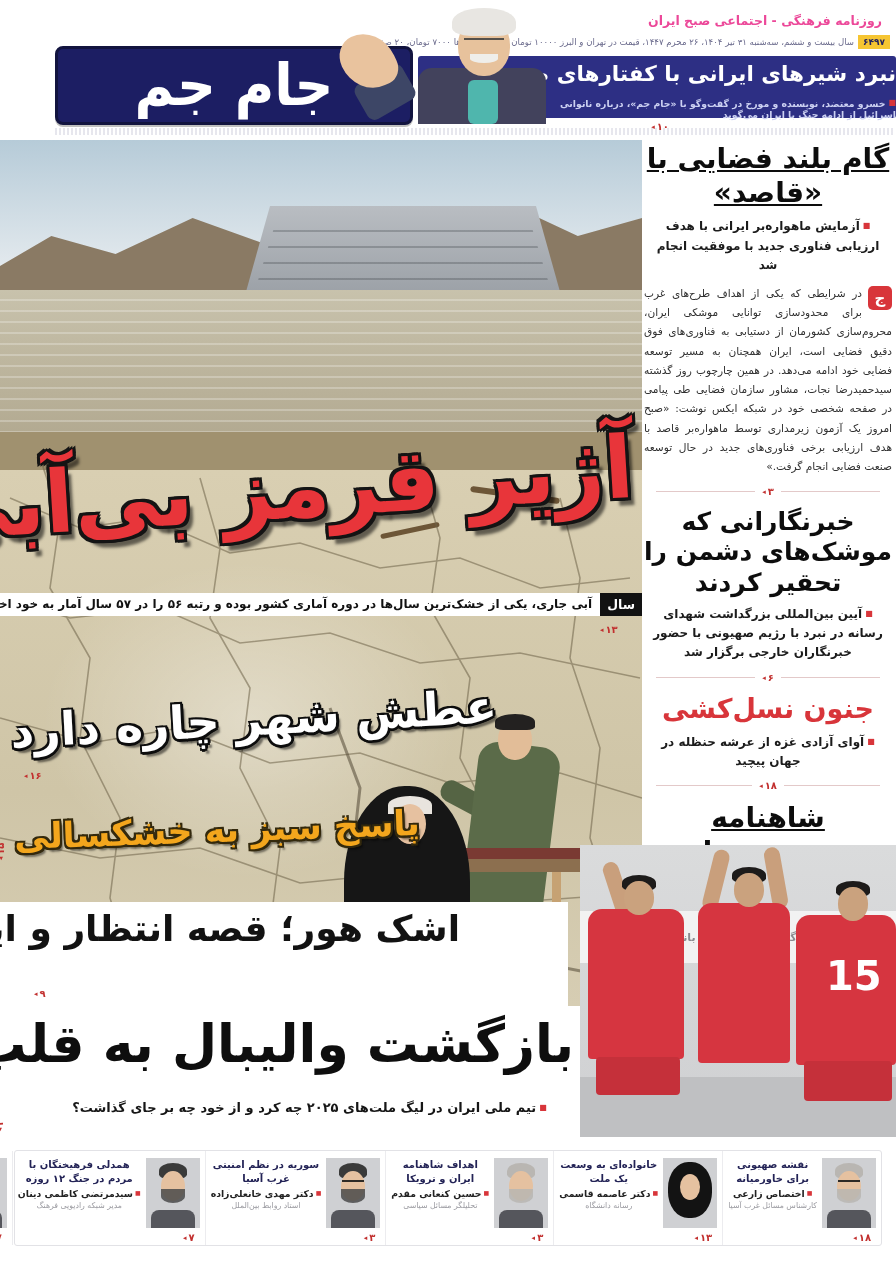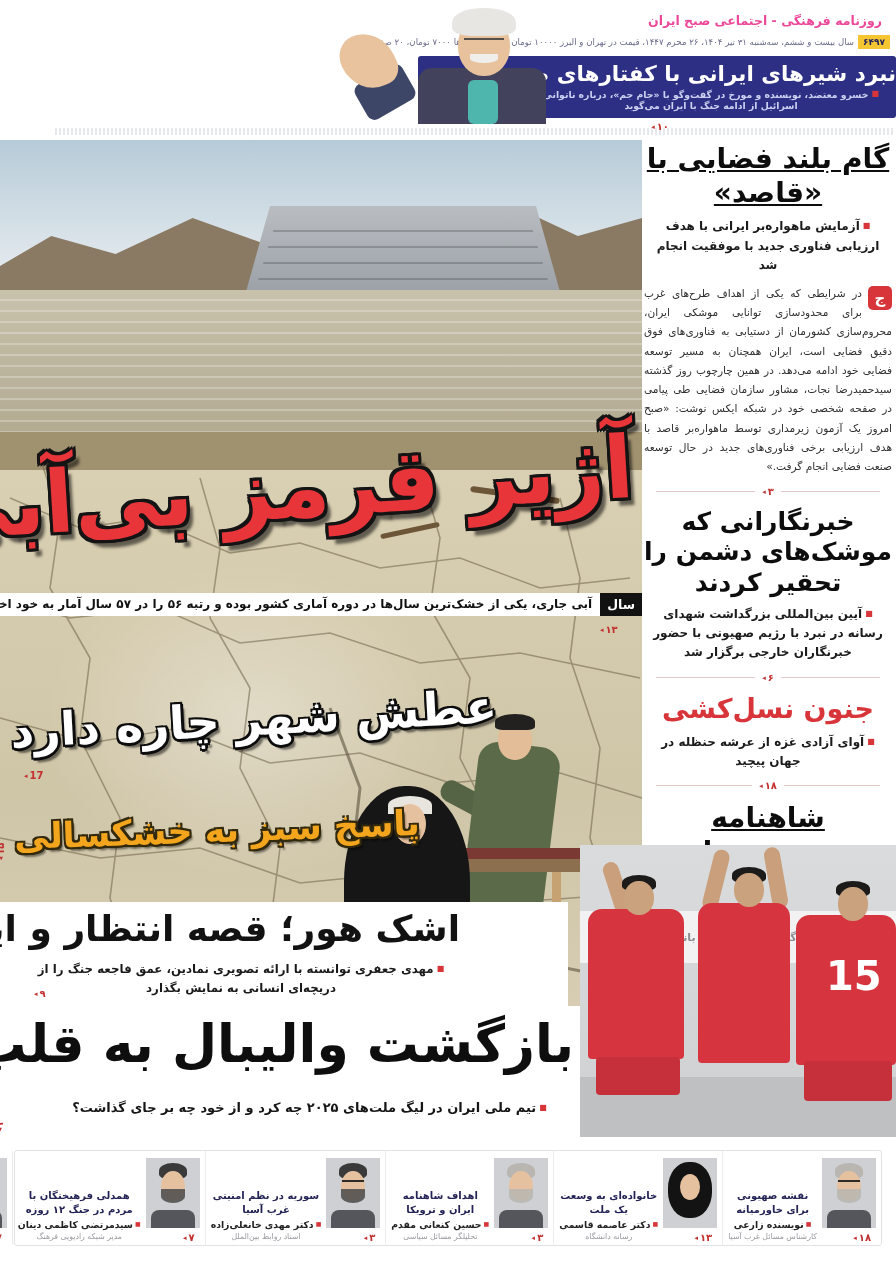--- a/index.html
+++ b/index.html
@@ -13,21 +13,21 @@
   .issue-badge { background:#f6c532; color:#23235e; font-weight:bold; padding:0 5px; font-size:9px; line-height:14px; }
 
   
   .logo-box { position:absolute; left:55px; top:46px; width:358px; height:79px; background:#1c1e63; border:3px solid #12143f; border-radius:8px; display:flex; align-items:center; justify-content:center; box-shadow:0 2px 0 rgba(0,0,0,.25); }
   .logo-text { color:#fff; font-size:54px; font-weight:900; letter-spacing:-2px; transform:scaleY(1.08); }
   .header-rule { position:absolute; left:55px; top:128px; width:838px; height:7px; background:repeating-linear-gradient(90deg,#dcdce6 0 2px,#ffffff 2px 4px); opacity:.7; }
 
   
   .strip { position:absolute; left:418px; top:56px; width:478px; height:62px; background:#2d2f84; border-radius:3px; }
   .strip-h { margin-top:5px; padding-left:108px; text-align:center; color:#fff; font-size:21.5px; font-weight:900; white-space:nowrap; }
-  .strip-sub { margin-top:3px; padding-left:108px; text-align:center; color:#ccd1f2; font-size:9.3px; font-weight:bold; }
+  .strip-sub { margin-top:12px; padding-left:108px; text-align:right; color:#ccd1f2; font-size:9.3px; font-weight:bold; }
   .strip-page { position:absolute; left:645px; top:121px; width:30px; text-align:center; }
 
   
   .speaker { position:absolute; left:340px; top:6px; width:208px; height:118px; }
   .sp-hand { position:absolute; left:2px; top:26px; width:52px; height:58px; background:#e9c39e; border-radius:40% 60% 30% 60%; transform:rotate(-25deg); }
   .sp-sleeve { position:absolute; left:18px; top:66px; width:54px; height:40px; background:#3d4666; border-radius:8px; transform:rotate(-30deg); }
   .sp-body { position:absolute; left:78px; top:62px; width:128px; height:56px; background:#42425c; border-radius:14px 14px 0 0; }
   .sp-shirt { position:absolute; left:128px; top:74px; width:30px; height:44px; background:#4fb6ad; border-radius:6px; }
   .sp-head { position:absolute; left:118px; top:10px; width:52px; height:60px; background:#e7c29c; border-radius:48%; }
   .sp-hair { position:absolute; left:112px; top:2px; width:64px; height:28px; background:#e8e6e2; border-radius:50% 50% 30% 30%; }
@@ -122,37 +122,40 @@
   .tphoto { position:relative; width:54px; height:70px; background:#cfd0d3; overflow:hidden; flex:none; }
   .thair { position:absolute; top:5px; left:13px; width:28px; height:16px; background:#3a3a3a; border-radius:50% 50% 30% 30%; }
   .tface { position:absolute; top:13px; left:15px; width:24px; height:30px; background:#e5c1a0; border-radius:50%; }
   .tbeard { position:absolute; top:31px; left:15px; width:24px; height:14px; background:#4a4a4a; border-radius:0 0 50% 50%; opacity:.85; }
   .ttorso { position:absolute; bottom:0; left:5px; width:44px; height:18px; background:#55565c; border-radius:8px 8px 0 0; }
   .v-gray .thair,.v-gray .tbeard { background:#b9b6b2; }
   .v-chador .thair { width:44px; height:56px; left:5px; top:4px; background:#131313; border-radius:46%; }
   .v-chador .tface { top:16px; left:17px; width:20px; height:26px; }
   .glasses { position:absolute; top:22px; left:16px; width:22px; height:6px; border-top:2px solid #2e2a26; }
   .ttext { flex:1; display:flex; flex-direction:column; align-items:center; text-align:center; }
-  .tth { font-size:10px; font-weight:800; color:#232356; line-height:1.35;margin-top:31px; }
+  .tth { font-size:10px; font-weight:800; color:#232356; line-height:1.35; }
   .ttn { margin-top:3px; font-size:9.3px; font-weight:800; color:#222; white-space:nowrap; }
   .ttn .bullet { font-size:6px; margin-left:2px; }
   .ttr { margin-top:2px; font-size:7.8px; color:#9a9aa0; white-space:nowrap; }
   .tref { position:absolute; bottom:2px; right:10px; }
 </style>
 </head>
 <body>
 
 <div id="page">
 
   <div class="mast1">روزنامه فرهنگی - اجتماعی صبح ایران</div>
   <div class="mast2">
     <span class="issue-badge">۶۴۹۷</span>
     <span>سال بیست و ششم، سه‌شنبه ۳۱ تیر ۱۴۰۴، ۲۶ محرم ۱۴۴۷، قیمت در تهران و البرز ۱۰۰۰۰ تومان و سایر استان‌ها ۷۰۰۰ تومان، ۲۰ صفحه</span>
   </div>
 
+  <div class="logo-box">
+    <span class="logo-text">جام جم</span>
+  </div>
   <div class="header-rule"></div>
 
   <div class="strip">
     <div class="strip-h">نبرد شیرهای ایرانی با کفتارهای صهیونی</div>
     <div class="strip-sub"><span class="bullet">■</span><span>خسرو معتضد، نویسنده و مورخ در گفت‌وگو با «جام جم»، درباره ناتوانی اسرائیل از ادامه جنگ با ایران می‌گوید</span></div>
   </div>
   <div class="speaker">
     <div class="sp-sleeve"></div>
     <div class="sp-hand"></div>
     <div class="sp-body"></div>
@@ -243,27 +246,26 @@
   </div>
 
   <div class="main-head">آژیر قرمز بی‌آبی</div>
   <div class="sub-row">
     <span class="sub-chip">سال</span>
     <span class="sub-box">آبی جاری، یکی از خشک‌ترین سال‌ها در دوره آماری کشور بوده و رتبه ۵۶ را در ۵۷ سال آمار به خود اختصاص داده است</span>
   </div>
   <div class="ref-main pref">۱۳</div>
 
   <div class="thirst">عطش شهر چاره دارد</div>
-  <div class="ref-thirst pref">17</div>
+  <div class="ref-thirst pref">۱۶</div>
   <div class="green-line">پاسخ سبز به خشکسالی</div>
   <div class="ref-green pref">۱۵</div>
 
   <div class="ashk-bg"></div>
   <div class="ashk-h">اشک هور؛ قصه انتظار و ایثار</div>
-  <div class="ashk-sub"><span class="bullet">■</span><span>مهدی جعفری توانسته با ارائه تصویری نمادین، عمق فاجعه جنگ را از دریچه‌ای انسانی به نمایش بگذارد</span></div>
   <div class="ref-ashk pref">۹</div>
 
   <div class="vphoto">
     <div class="vboard">
       <span>بانک پاسارگاد</span>
       <span>بانک پاسارگاد</span>
     </div>
     <div class="vfloor"></div>
 
     <div class="varm" style="left:30px;top:16px;transform:rotate(-18deg);"></div>
@@ -294,21 +296,21 @@
     <div class="tcard">
       <div class="tphoto v-gray">
           <span class="thair"></span>
           <span class="tface"></span>
           <span class="glasses"></span>
           <span class="tbeard"></span>
           <span class="ttorso"></span>
         </div>
       <div class="ttext">
         <div class="tth">نقشه صهیونی برای خاورمیانه</div>
-        <div class="ttn"><span class="bullet">■</span><span>نویسنده زارعی</span></div>
+        <div class="ttn"><span class="bullet">■</span><span>اختصاص زارعی</span></div>
         <div class="ttr">کارشناس مسائل غرب آسیا</div>
       </div>
       <span class="tref pref">۱۸</span>
     </div>
 
     <div class="tcard">
       <div class="tphoto v-chador">
           <span class="thair"></span>
           <span class="tface"></span>
         </div>

